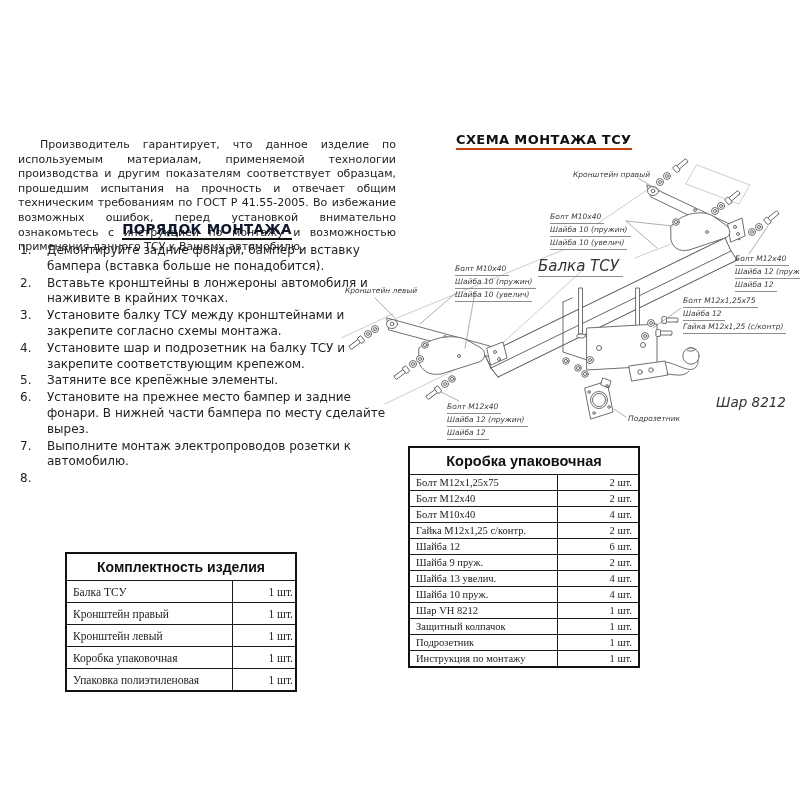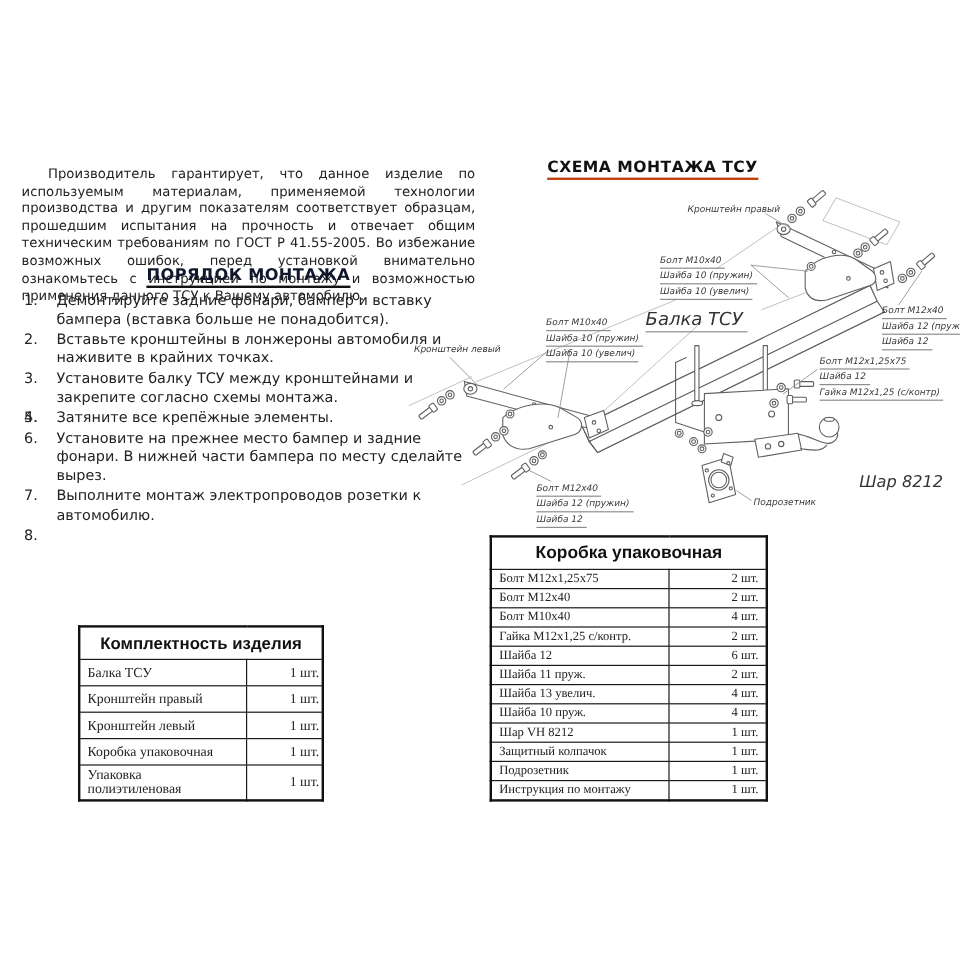--- a/index.html
+++ b/index.html
@@ -23,21 +23,21 @@
   .steps{position:absolute;left:18px;top:243px;width:374px;font-size:12px;line-height:15.8px;color:#222;}
   .step{position:relative;padding-left:29px;margin-bottom:1px;}
   .step .num{position:absolute;left:2px;top:0;}
 
   
   table{border-collapse:collapse;background:#fff;}
   th,td{border:1.5px solid #1a1a1a;}
   th{font-family:"Liberation Sans",sans-serif;font-weight:bold;text-align:center;color:#111;}
   td{font-family:"Liberation Serif",serif;color:#222;padding:2px 6px;}
   td.qty{text-align:right;padding:2px 2px;}
-  .kit-table{position:absolute;left:65px;top:521px;width:205px;border:2px solid #111;}
+  .kit-table{position:absolute;left:65px;top:552px;width:232px;border:2px solid #111;}
   .kit-table th{font-size:14px;height:24px;}
   .kit-table td{font-size:11.5px;height:17px;}
   .kit-table td.qty{width:58px;}
   .box-table{position:absolute;left:408px;top:446px;width:232px;border:2px solid #111;}
   .box-table th{font-size:14.5px;height:24px;}
   .box-table td{font-size:10.5px;height:12px;padding:1.5px 6px;}
   .box-table td.qty{width:68px;}
 
   
   .diagram-title{
@@ -78,20 +78,21 @@
       <div class="step">
         <span class="num">2.</span>
         <span class="txt">Вставьте кронштейны в лонжероны автомобиля и наживите в крайних точках.</span>
       </div>
       <div class="step">
         <span class="num">3.</span>
         <span class="txt">Установите балку ТСУ между кронштейнами и закрепите согласно схемы монтажа.</span>
       </div>
       <div class="step">
         <span class="num">4.</span>
+        <span class="txt">Установите шар и подрозетник на балку ТСУ и закрепите соответствующим крепежом.</span>
       </div>
       <div class="step">
         <span class="num">5.</span>
         <span class="txt">Затяните все крепёжные элементы.</span>
       </div>
       <div class="step">
         <span class="num">6.</span>
         <span class="txt">Установите на прежнее место бампер и задние фонари. В нижней части бампера по месту сделайте вырез.</span>
       </div>
       <div class="step">
@@ -348,21 +349,21 @@
         </tr>
         <tr>
           <td>Гайка М12х1,25 с/контр.</td>
           <td class="qty">2 шт.</td>
         </tr>
         <tr>
           <td>Шайба 12</td>
           <td class="qty">6 шт.</td>
         </tr>
         <tr>
-          <td>Шайба 11 пруж.</td>
+          <td>Шайба 9 пруж.</td>
           <td class="qty">2 шт.</td>
         </tr>
         <tr>
           <td>Шайба 13 увелич.</td>
           <td class="qty">4 шт.</td>
         </tr>
         <tr>
           <td>Шайба 10 пруж.</td>
           <td class="qty">4 шт.</td>
         </tr>

